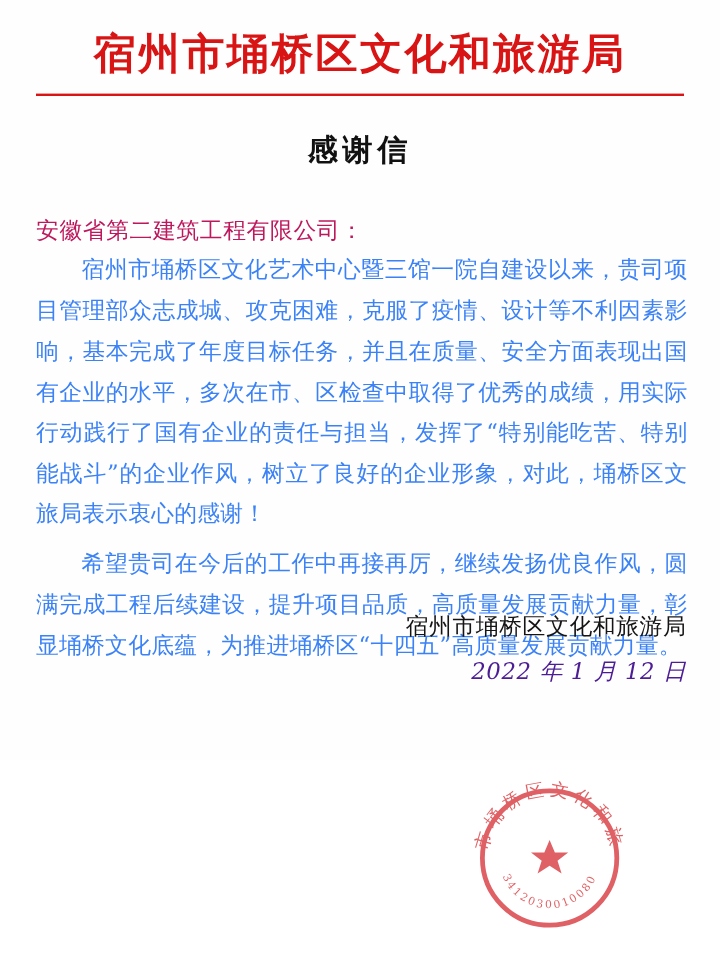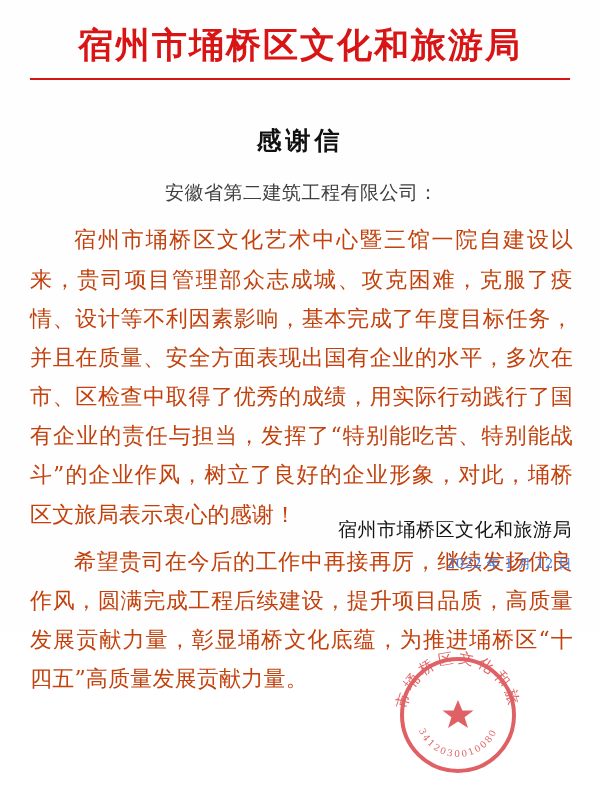--- a/index.html
+++ b/index.html
@@ -37,48 +37,47 @@
   .rule {
     position: absolute;
     top: 78px;
     left: 30px;
     width: 540px;
     height: 2px;
     background: #d81414;
   }
   .doc-title {
     position: absolute;
-    top: 124px;
+    top: 108px;
     left: 0;
     width: 600px;
     text-align: center;
     font-size: 25px;
     font-weight: bold;
     color: #111111;
     letter-spacing: 4px;
     font-family: "DejaVu Serif", "Liberation Serif", serif;
   }
   .body-block {
     position: absolute;
     top: 178px;
     left: 30px;
     width: 543px;
   }
   .salutation {
     font-size: 19px;
-    color: #404040;
+    color: #be185d;
     line-height: 1.55;
     letter-spacing: 0.5px;
-    margin-bottom: 13px;
+    margin-bottom: 2px;
     font-family: "DejaVu Serif", "Liberation Serif", serif;
-    text-align: center;
   }
   .para {
-    font-size: 22px;
-    color: #c2410c;
+    font-size: 19px;
+    color: #3b82f6;
     line-height: 1.78;
     text-align: justify;
     text-justify: inter-ideograph;
     text-indent: 2em;
     letter-spacing: 0.2px;
     margin-bottom: 8px;
     font-family: "DejaVu Serif", "Liberation Serif", serif;
   }
   .signature {
     position: absolute;
@@ -89,24 +88,25 @@
     font-family: "DejaVu Serif", "Liberation Serif", serif;
   }
   .sig-org {
     font-size: 19px;
     color: #141414;
     letter-spacing: 0.5px;
     margin-bottom: 12px;
     white-space: nowrap;
   }
   .sig-date {
-    font-size: 13px;
-    color: #3b82f6;
+    font-size: 19px;
+    color: #4c1d95;
     letter-spacing: 0.5px;
     white-space: nowrap;
+    font-style: italic;
   }
   .seal {
     position: absolute;
     left: 388px;
     top: 645px;
     width: 140px;
     height: 140px;
     pointer-events: none;
   }
   .seal svg {

